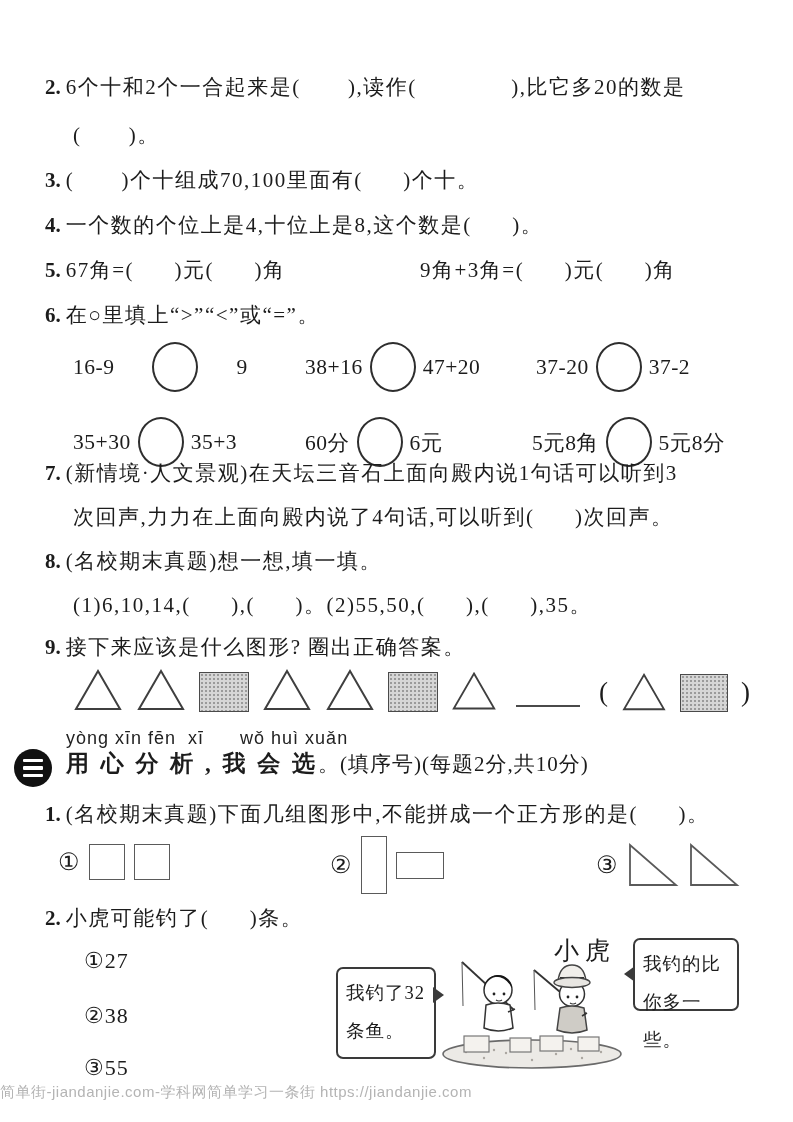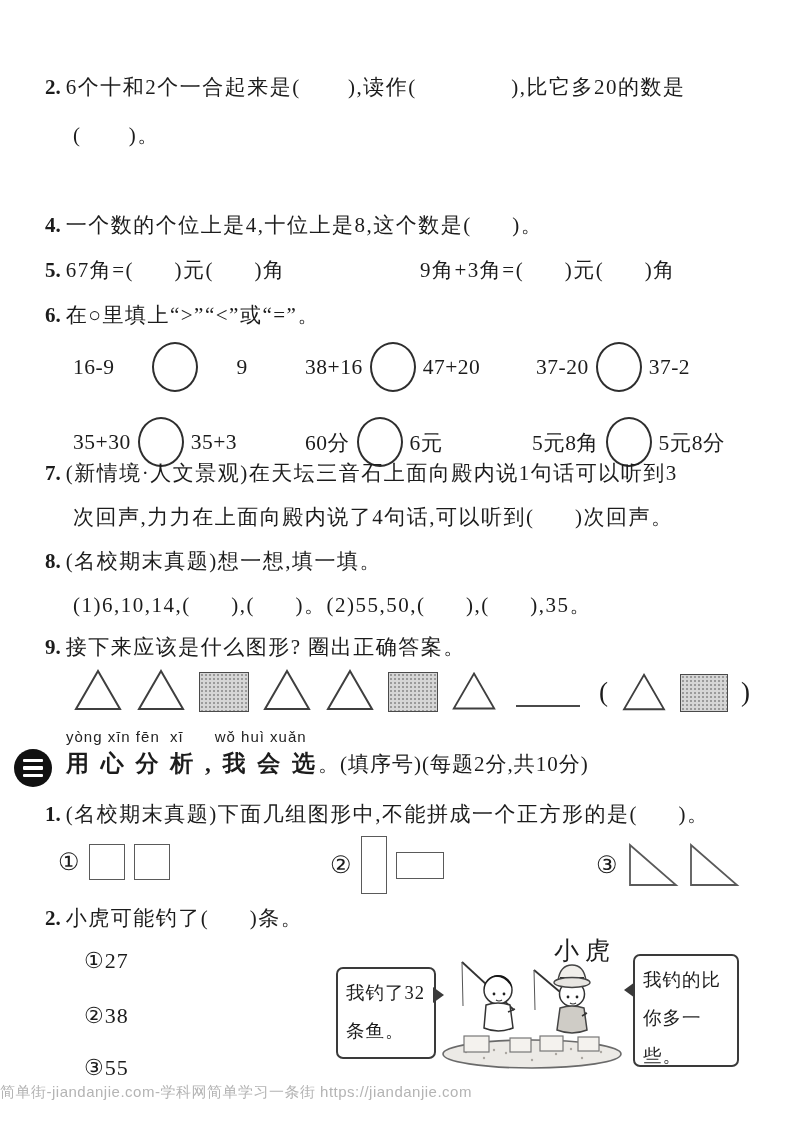--- a/index.html
+++ b/index.html
@@ -25,21 +25,21 @@
     background-image:radial-gradient(#9a9a9a 0.8px, transparent 1px);
     background-size:4px 4px;
   }
   .sq-shaded.small { width:48px; height:38px; }
   .blank-line { width:64px; height:0; border-bottom:2px solid #4a4a4a; margin:0 6px 5px 6px; }
   .paren { font-size:27px; line-height:40px; letter-spacing:0; }
   
   .sec-icon { position:absolute; width:38px; height:38px; background:#111; border-radius:50%;
               display:flex; flex-direction:column; justify-content:center; align-items:center; gap:4px; }
   .sec-icon .bar { width:20px; height:3.5px; background:#fff; border-radius:1px; }
-  .pinyin { position:absolute; font-family:"Liberation Sans","DejaVu Sans",sans-serif; font-size:15px; color:#222; letter-spacing:1px; white-space:pre; }
+  .pinyin { position:absolute; font-family:"Liberation Sans","DejaVu Sans",sans-serif; font-size:18px; color:#222; letter-spacing:1px; white-space:pre; }
   .sec-title { position:absolute; white-space:pre; }
   .sec-title .t-main { font-weight:bold; font-size:23px; letter-spacing:3px; }
   .sec-title .t-suffix { font-size:21px; letter-spacing:1px; }
   
   .grp { position:absolute; display:flex; align-items:center; gap:9px; }
   .circled-num { font-size:24px; letter-spacing:0; }
   .sq-outline { width:36px; height:36px; border:1.6px solid #5a5a5a; background:#fff; }
   .rect-tall { width:26px; height:58px; border:1.6px solid #5a5a5a; background:#fff; }
   .rect-wide { width:48px; height:27px; border:1.6px solid #5a5a5a; background:#fff; }
   
@@ -48,41 +48,42 @@
   .fish-scene { position:absolute; left:330px; top:922px; width:415px; height:145px; }
   .bubble {
     position:absolute; background:#fff; border:2px solid #3a3a3a; border-radius:7px;
     font-size:18.5px; line-height:2.05; padding:6px 8px; letter-spacing:1px;
   }
   .bubble-left { left:6px; top:33px; width:100px; height:92px; }
   .bubble-left::after {
     content:""; position:absolute; right:-10px; top:18px; width:0; height:0;
     border-top:8px solid transparent; border-bottom:8px solid transparent; border-left:11px solid #3a3a3a;
   }
-  .bubble-right { left:303px; top:20px; width:106px; height:113px; }
+  .bubble-right { left:303px; top:4px; width:106px; height:73px; }
   .bubble-right::after {
     content:""; position:absolute; left:-11px; top:26px; width:0; height:0;
     border-top:8px solid transparent; border-bottom:8px solid transparent; border-right:11px solid #3a3a3a;
   }
   .boy-name { position:absolute; left:224px; top:0px; font-size:25px; letter-spacing:6px; }
   .kids-svg { position:absolute; left:106px; top:14px; }
   
   .footer {
     position:absolute; left:0; top:1071px; width:100%; text-align:left;
     font-family:"Liberation Sans","DejaVu Sans",sans-serif; font-size:15px; color:#b4b4b4; letter-spacing:0.5px;
   }
 </style>
 </head>
 <body>
 
 <div class="page">
 
   <div class="row" style="top:62px; left:45px;"><span class="qnum">2.</span><span>6个十和2个一合起来是(       ),读作(              ),比它多20的数是</span></div>
   <div class="row cont" style="top:110px; left:73px;">(       )。</div>
 
+  <div class="row" style="top:155px; left:45px;"><span class="qnum">3.</span><span>(       )个十组成70,100里面有(      )个十。</span></div>
 
   <div class="row" style="top:200px; left:45px;"><span class="qnum">4.</span><span>一个数的个位上是4,十位上是8,这个数是(      )。</span></div>
 
   <div class="row" style="top:245px; left:45px;"><span class="qnum">5.</span><span>67角=(      )元(      )角</span></div>
   <div class="row" style="top:245px; left:420px;">9角+3角=(      )元(      )角</div>
 
   <div class="row" style="top:290px; left:45px;"><span class="qnum">6.</span><span>在○里填上“&gt;”“&lt;”或“=”。</span></div>
 
   <div class="cmp-cell" style="top:328px; left:73px;gap:38px;"><span>16-9</span><div class="cmp-circle"></div><span>9</span></div>
   <div class="cmp-cell" style="top:328px; left:305px;"><span>38+16</span><div class="cmp-circle"></div><span>47+20</span></div>

